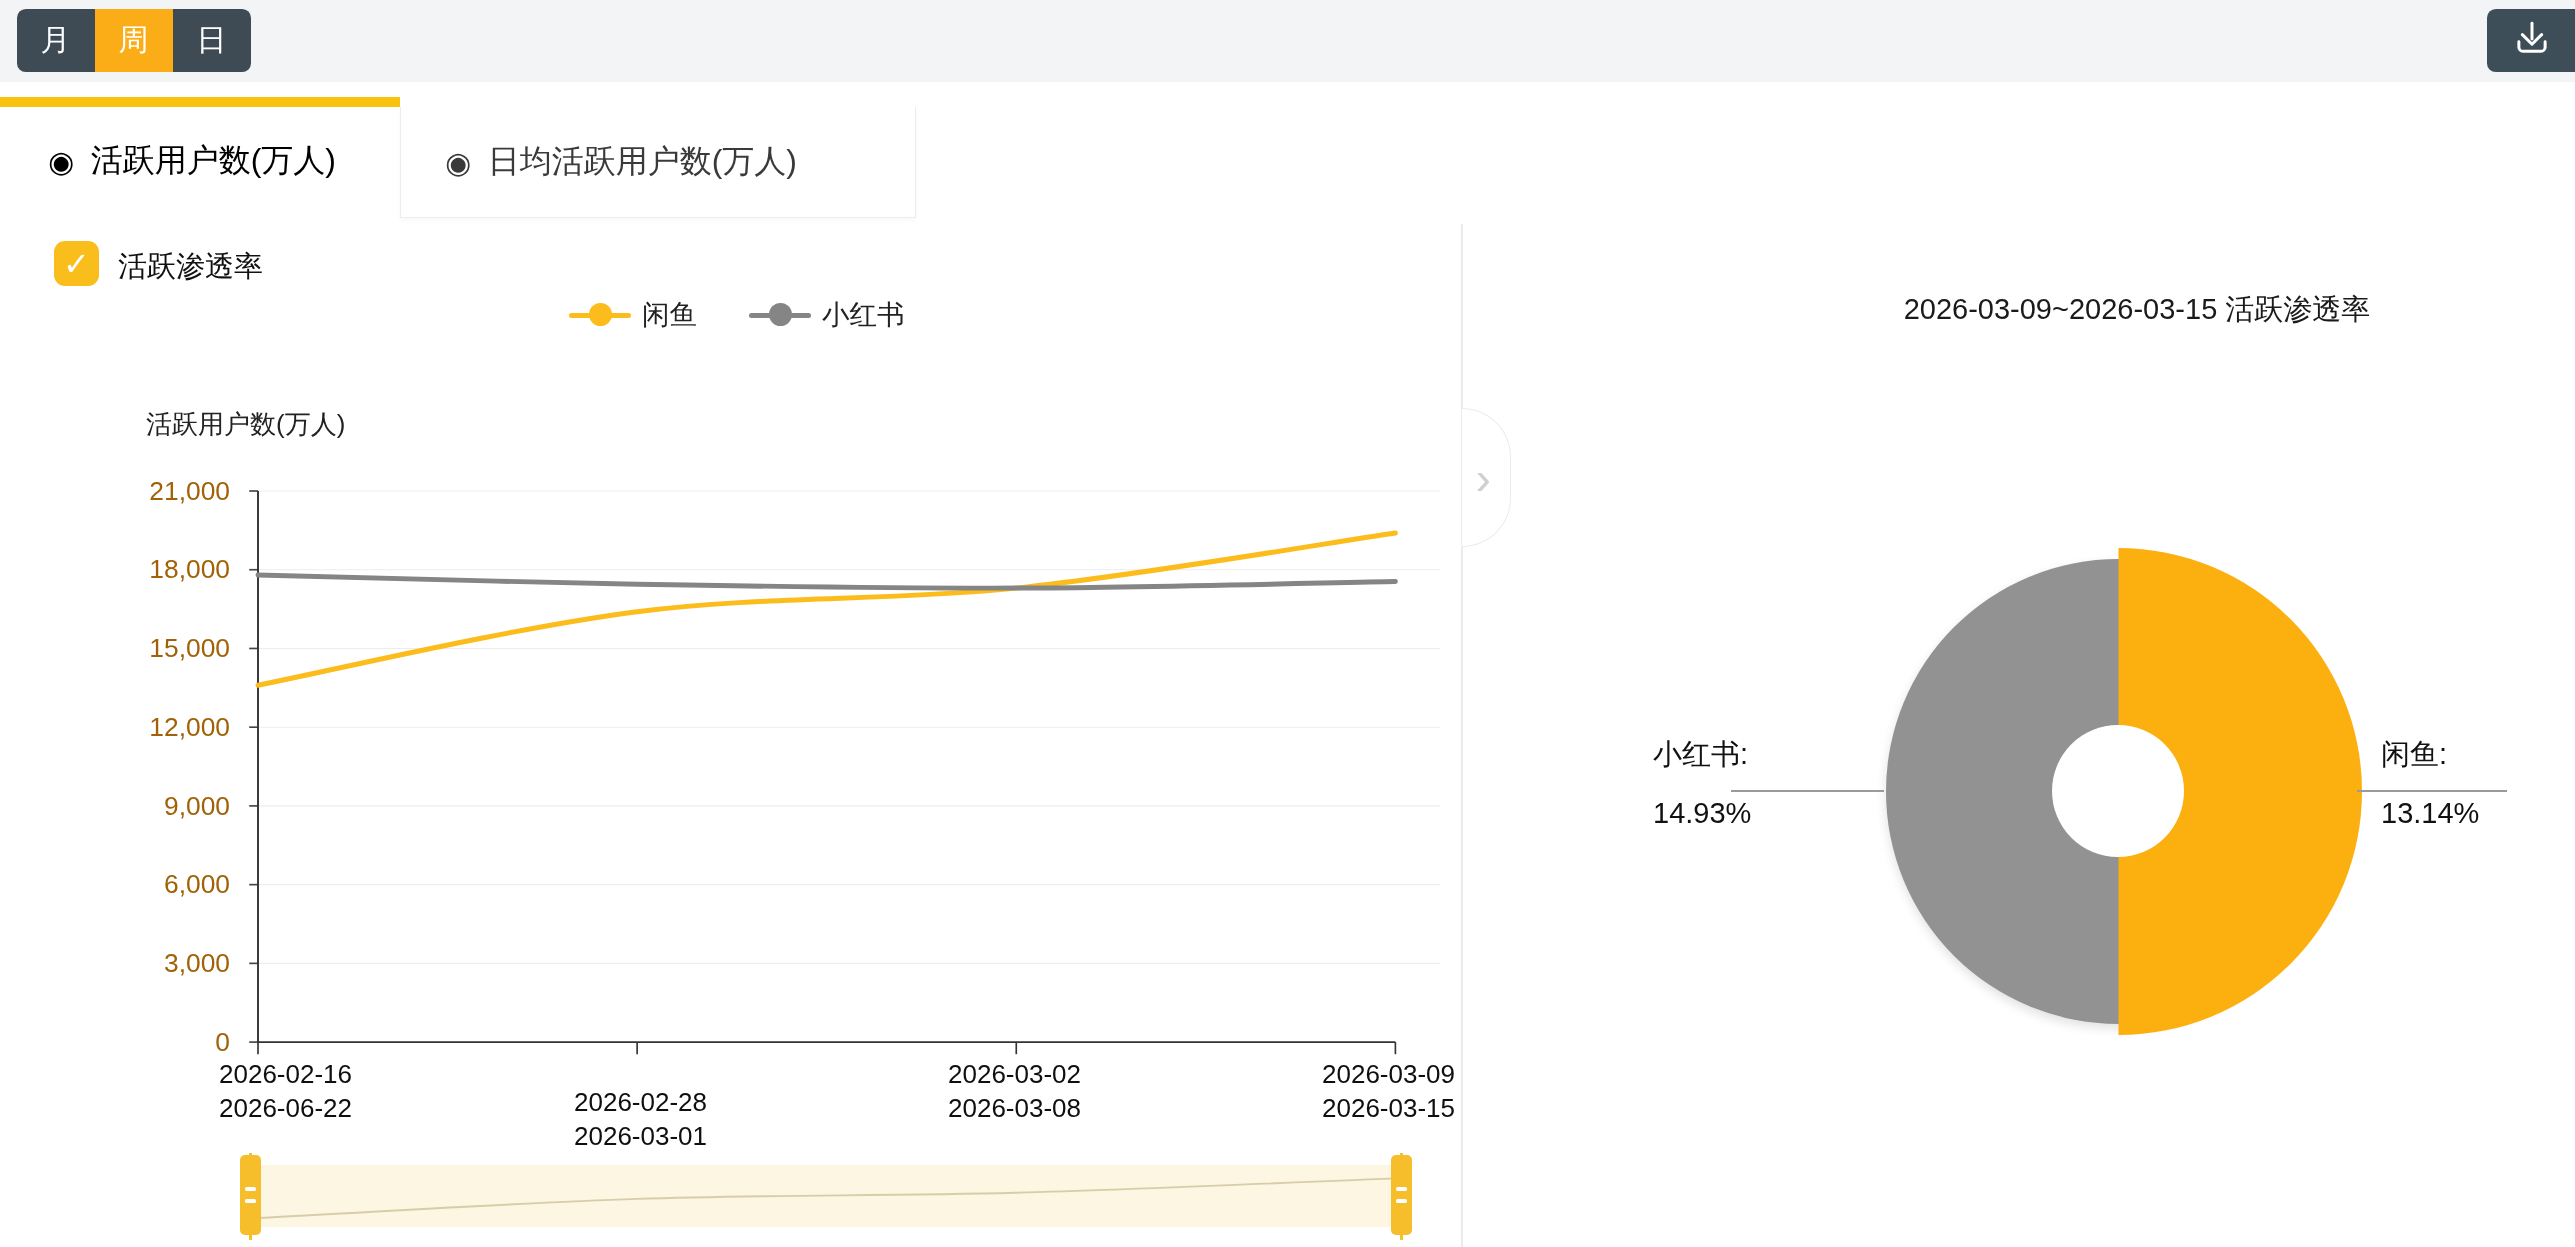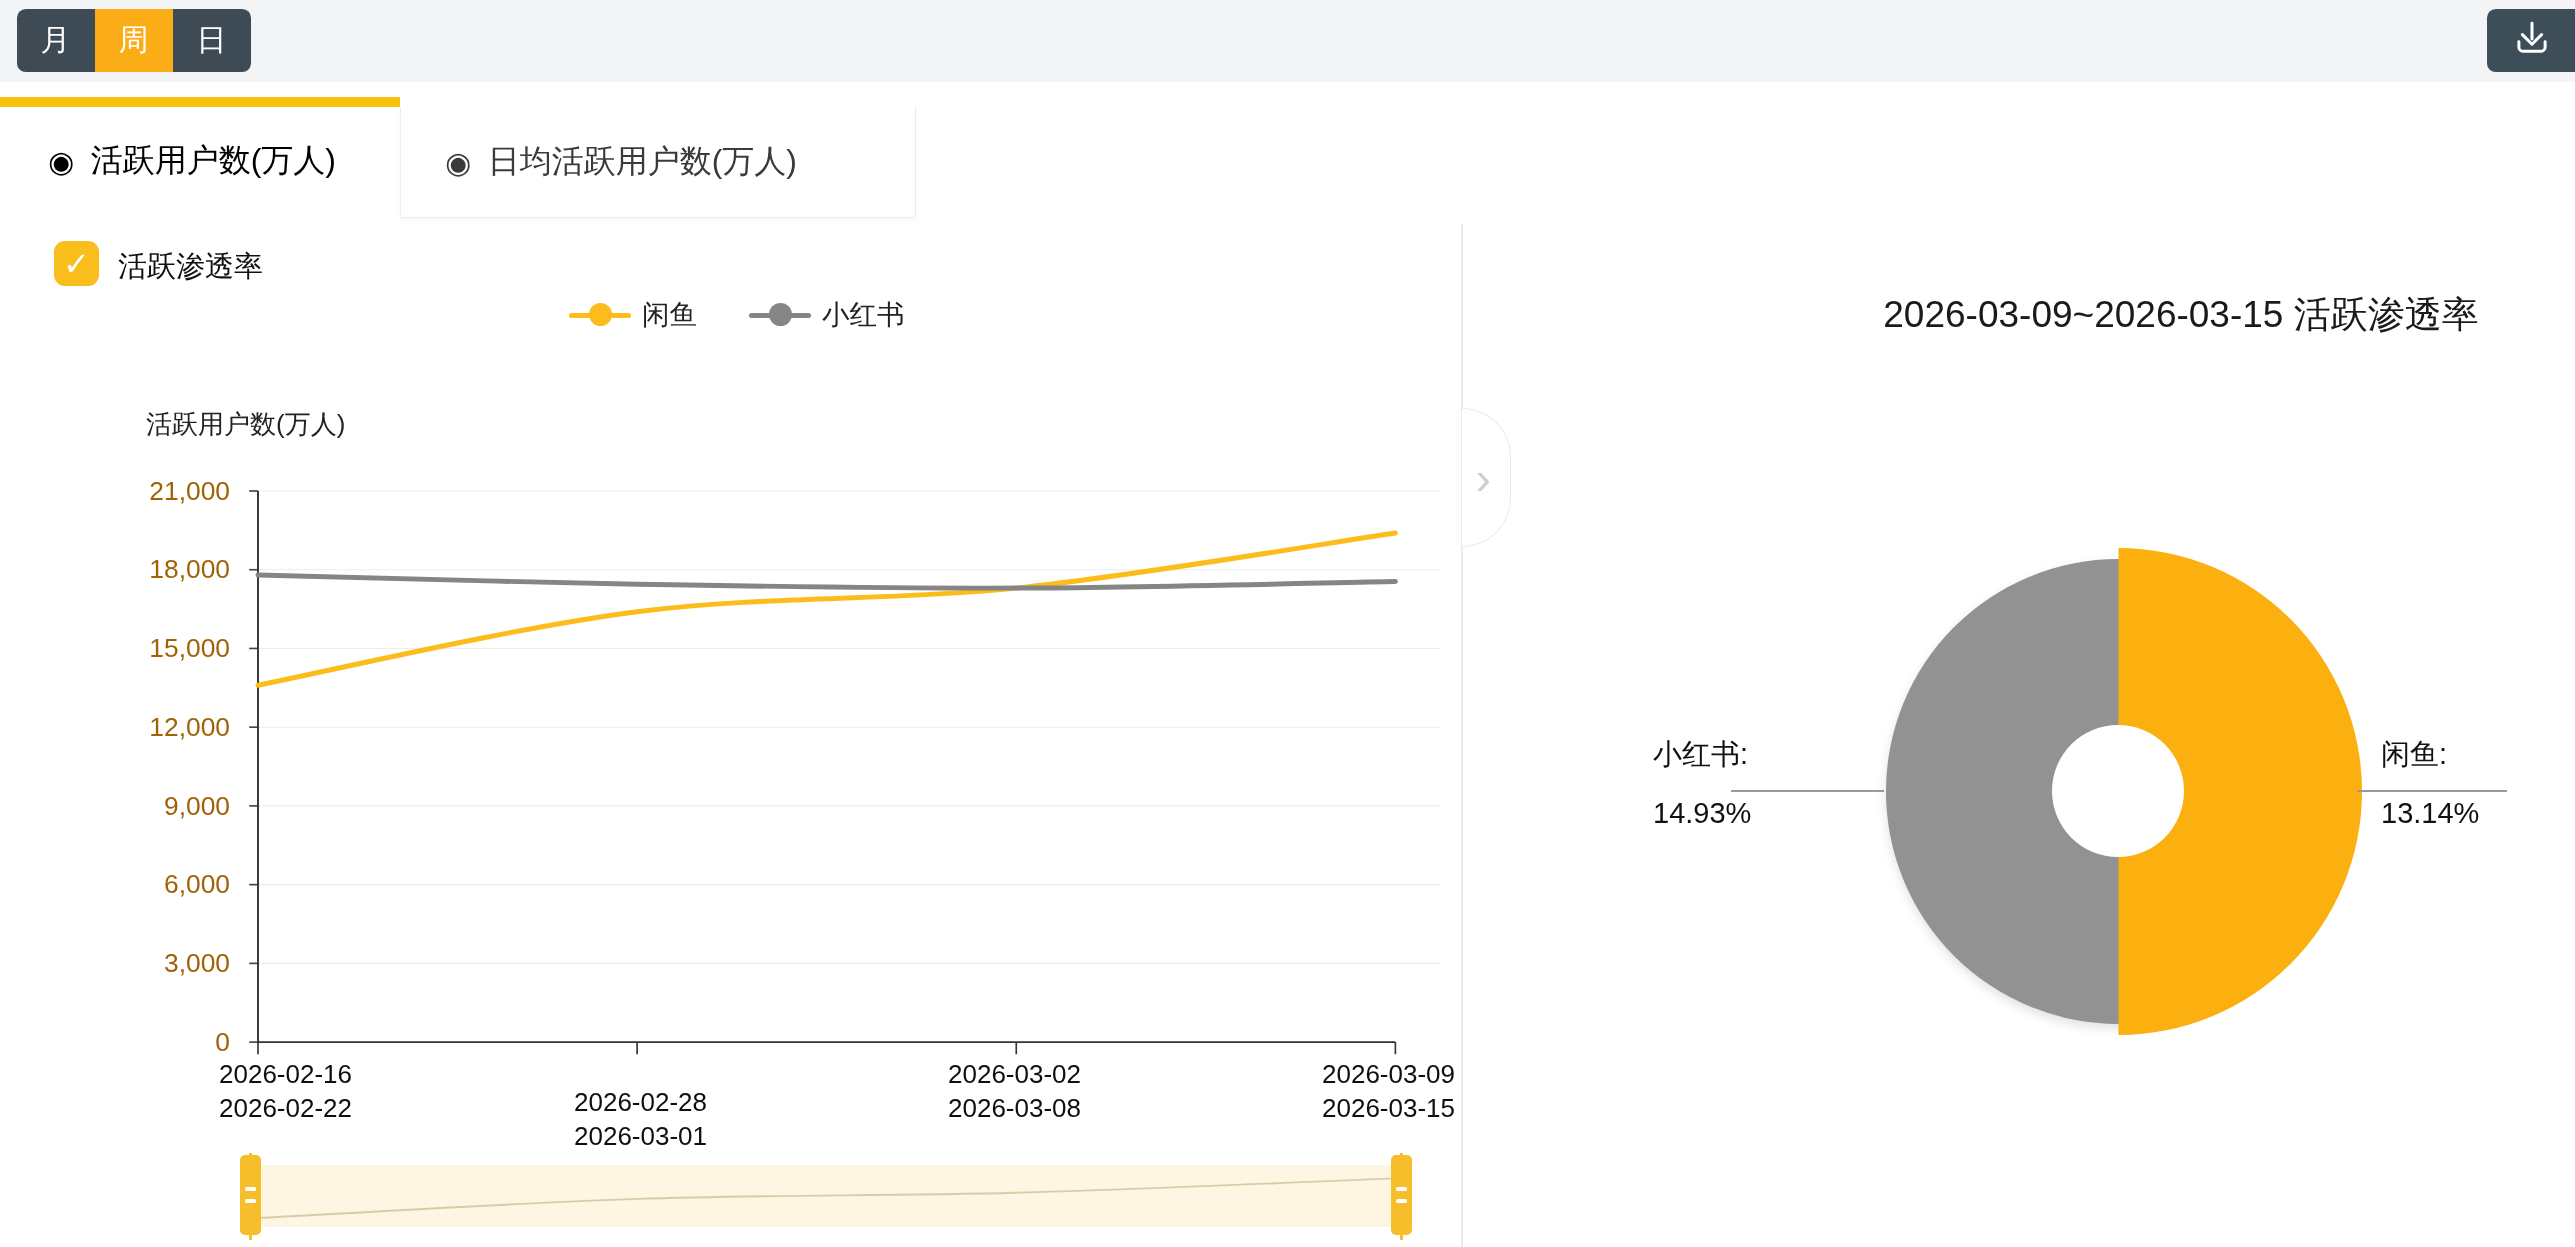--- a/index.html
+++ b/index.html
@@ -46,22 +46,22 @@
   .dz-handle{position:absolute;top:1155px;width:21px;height:80px;border-radius:5px;background:#f6be2a;
              display:flex;flex-direction:column;align-items:center;justify-content:center;gap:8.8px;cursor:ew-resize;}
   .dz-handle .grip{width:11px;height:3.8px;background:#fff;border-radius:1.6px;}
   
   .divider{position:absolute;left:1461px;top:224px;width:1.6px;height:1023px;background:#ebebeb;}
   .panel-handle{position:absolute;left:1462px;top:408px;width:48px;height:137px;background:#fff;
                 border:1.6px solid #ececec;border-left:none;border-radius:0 69px 69px 0;
                 display:flex;align-items:center;justify-content:center;cursor:pointer;}
   .panel-handle .chev{font-size:46px;color:#cfcfcf;line-height:1;margin-left:-5.5px;}
   
-  .donut-title{position:absolute;left:1796px;top:290px;width:770px;text-align:center;
-               font-size:37px;color:#1a1a1a;}
+  .donut-title{position:absolute;left:1752px;top:290px;width:770px;text-align:center;
+               font-size:29px;color:#1a1a1a;}
   .donut-gray{position:absolute;left:1886px;top:559px;width:465px;height:465px;border-radius:50%;
               background:#929292;box-shadow:0 4.4px 11px rgba(0,0,0,.12);}
   .donut-yellow{position:absolute;left:1875px;top:548px;width:487px;height:487px;border-radius:50%;
                 background:#fbb00f;clip-path:inset(0 0 0 50%);}
   .donut-hole{position:absolute;left:2052px;top:725px;width:132px;height:132px;border-radius:50%;background:#fff;}
   .leader{position:absolute;top:790px;height:1.6px;background:#9a9a9a;}
   .leader.left{left:1731px;width:153px;}
   .leader.right{left:2357px;width:150px;}
   .donut-label{position:absolute;top:725px;font-size:29px;color:#111;line-height:2.05;}
   .donut-label.left{left:1653px;}
@@ -151,21 +151,21 @@
   <div class="overlay" id="tick-layer">
       <div class="y-tick" style="top: 476px;">21,000</div>
       <div class="y-tick" style="top: 554px;">18,000</div>
       <div class="y-tick" style="top: 633px;">15,000</div>
       <div class="y-tick" style="top: 712px;">12,000</div>
       <div class="y-tick" style="top: 791px;">9,000</div>
       <div class="y-tick" style="top: 869px;">6,000</div>
       <div class="y-tick" style="top: 948px;">3,000</div>
       <div class="y-tick" style="top: 1027px;">0</div>
       <div class="x-tick" style="left: 159px; top: 1057px;">2026-02-16
-2026-02-22</div>
+2026-06-22</div>
       <div class="x-tick" style="left: 514px; top: 1057px; margin-top: 28px;">2026-02-28
 2026-03-01</div>
       <div class="x-tick" style="left: 888px; top: 1057px;">2026-03-02
 2026-03-08</div>
       <div class="x-tick" style="left: 1262px; top: 1057px;">2026-03-09
 2026-03-15</div>
     </div>
 
   <div class="dz-track">
     <svg id="dz-svg" width="1151" height="62" viewBox="0 0 2092 112">

